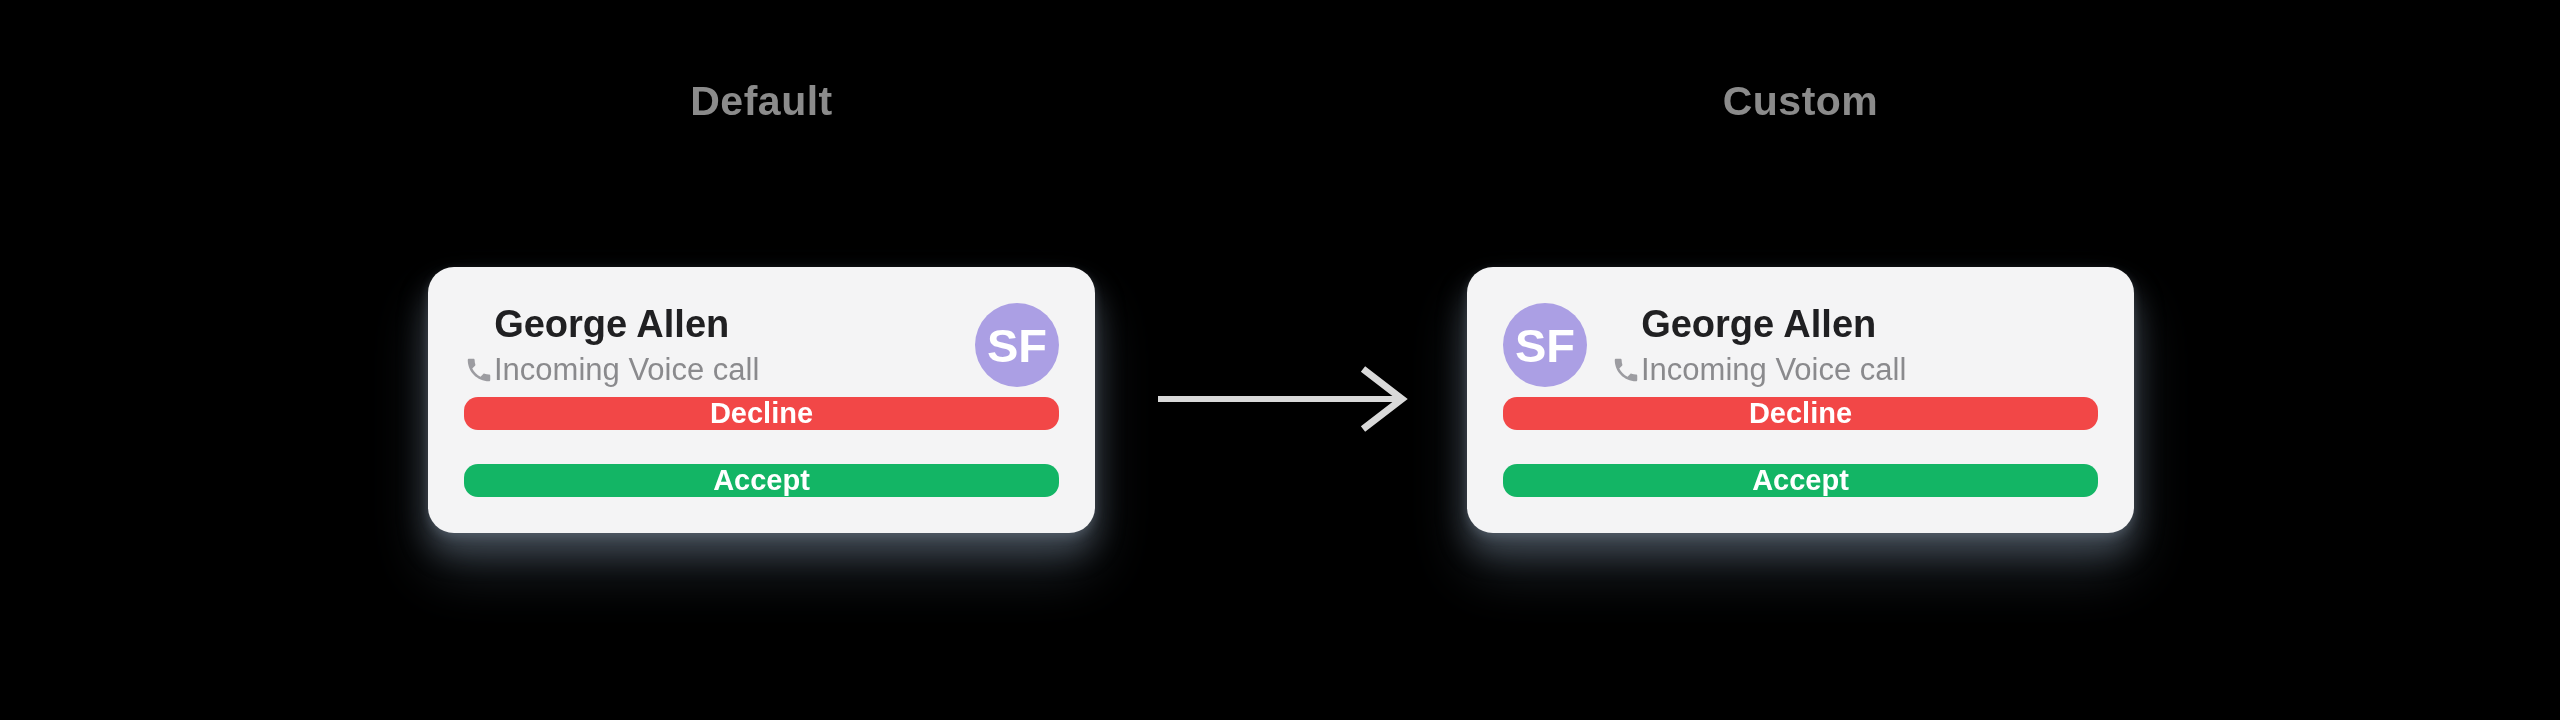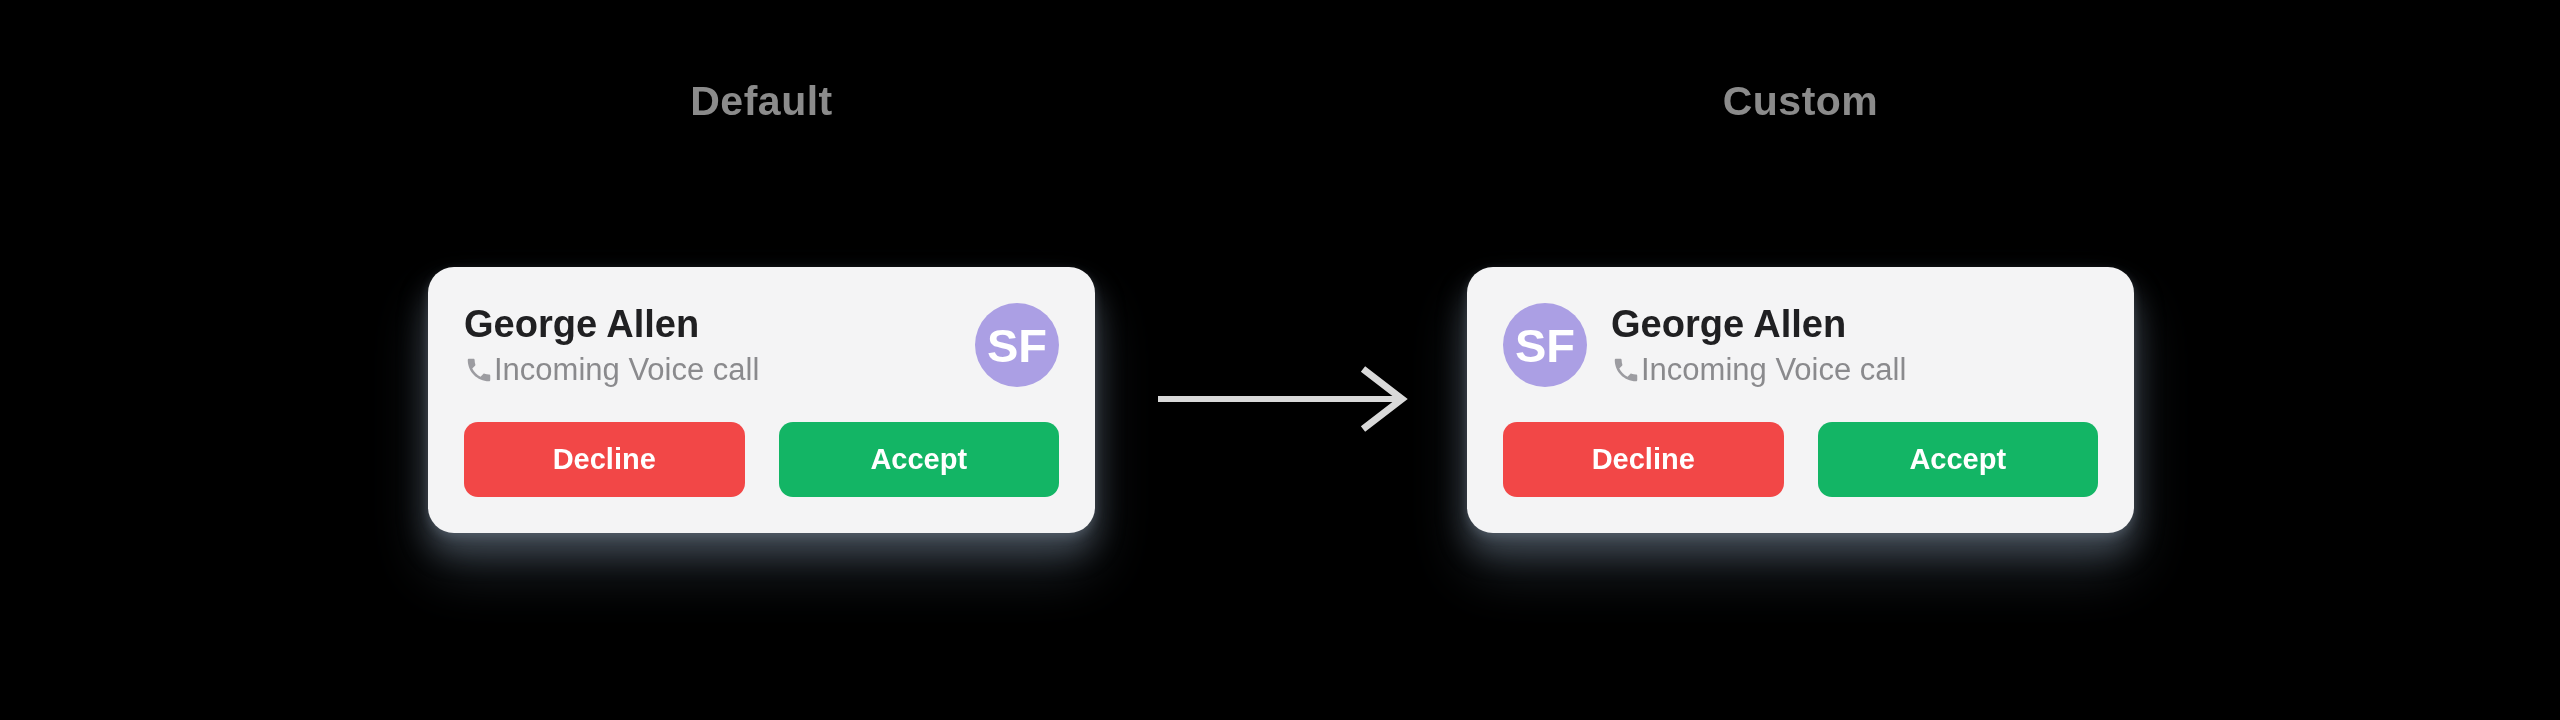--- a/index.html
+++ b/index.html
@@ -28,21 +28,21 @@
     border-radius:26px;
     padding:36px;
     display:flex; flex-direction:column; justify-content:space-between;
     box-shadow:
       0 4px 10px rgba(125,140,155,0.30),
       0 18px 30px rgba(110,125,140,0.45),
       0 36px 56px rgba(90,105,120,0.38);
   }
   .call-card.custom { left:1467px; }
 
-  .card-header { display:flex; align-items:center; }
+  .card-header { display:flex; align-items:center;text-align:center; }
 
   .caller-block { display:flex; flex-direction:column; }
   .caller-name {
     font-size:38px; font-weight:700; line-height:1.15;
     color: var(--caller-text, #202022);
   }
   .call-type {
     display:flex; align-items:center; 
     margin-top:5px;
     font-size:31px;
@@ -54,21 +54,21 @@
   .avatar {
     width:84px; height:84px; border-radius:50%;
     background: var(--avatar-bg, #ab9fe4);
     color:#ffffff; font-size:47px; font-weight:700;
     display:flex; align-items:center; justify-content:center;
     flex:0 0 auto;
   }
   .call-card.default .avatar { margin-left:auto; }
   .call-card.custom  .avatar { margin-right:24px; }
 
-  .button-row { display:flex; gap:34px; }
+  .button-row { display:flex; gap:34px;flex-direction:column; }
   .btn {
     flex:1; height:75px;
     border:none; border-radius:14px;
     color:#ffffff; font-size:29px; font-weight:600;
     font-family:inherit;
     cursor:pointer;
     display:flex; align-items:center; justify-content:center;
   }
   .btn.decline { background: var(--decline, #f24747); }
   .btn.accept  { background: var(--accept,  #13b565); }

